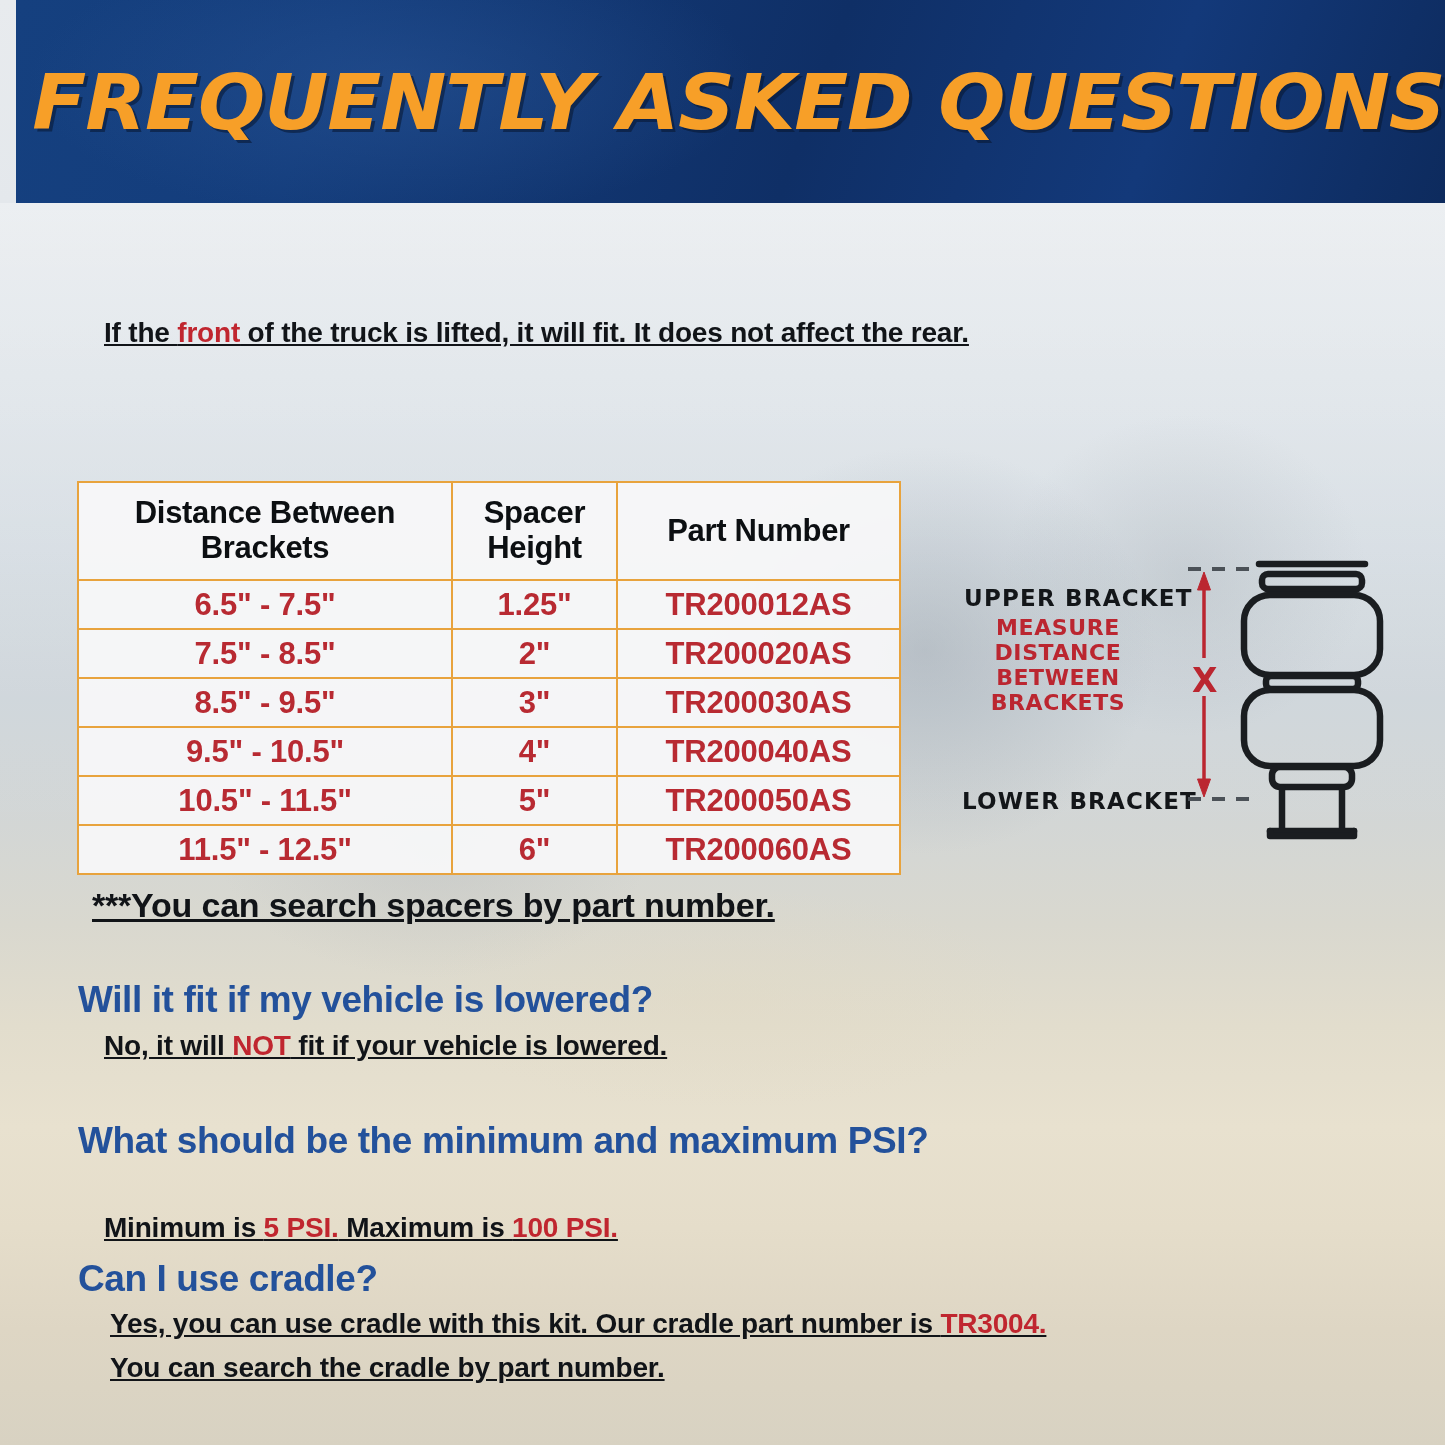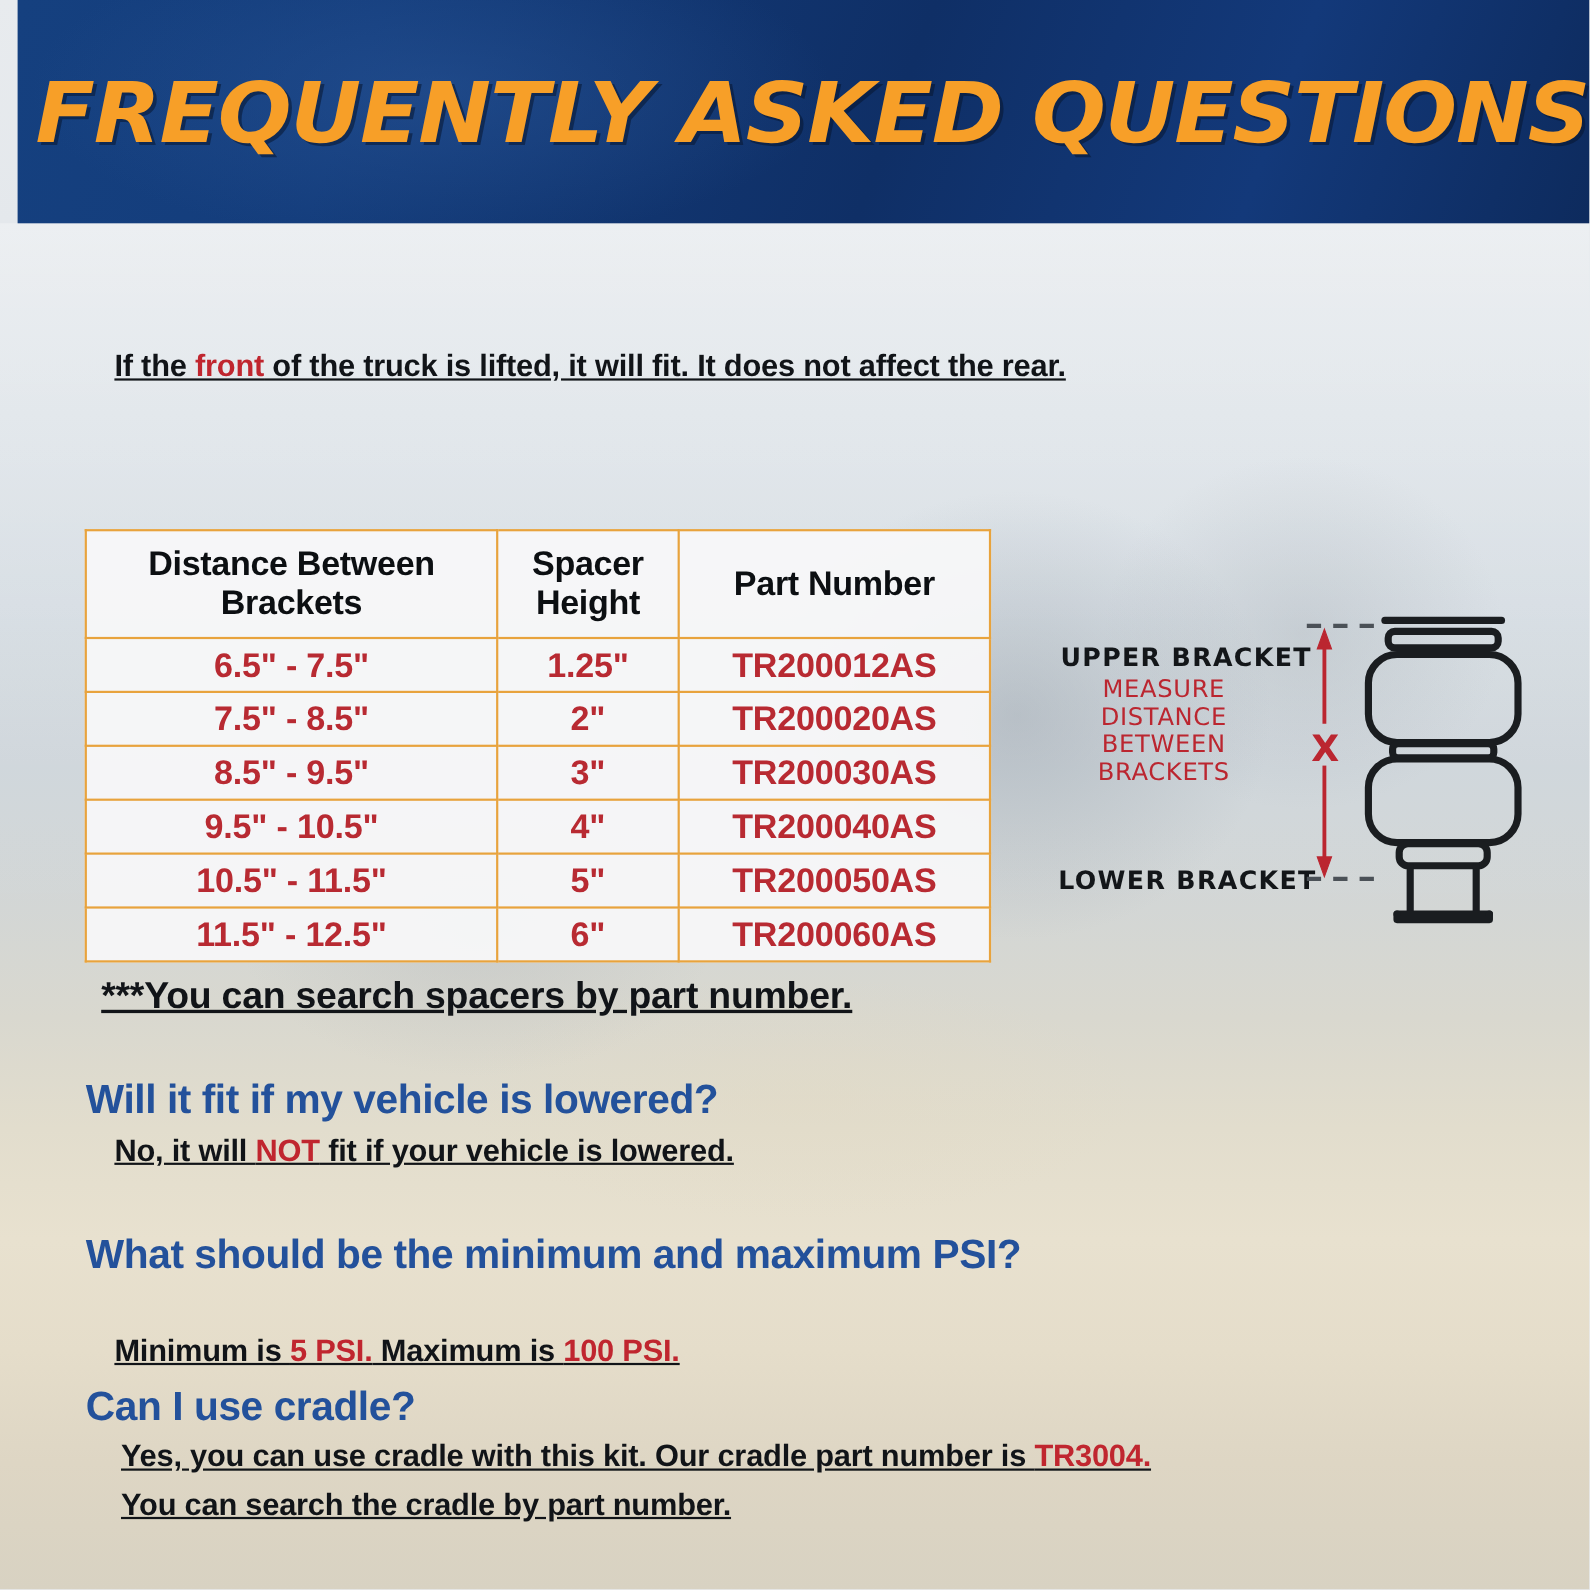--- a/index.html
+++ b/index.html
@@ -107,21 +107,21 @@
   .brkt-label{
     position:absolute;
     font-family:"DejaVu Sans",sans-serif;
     font-size:23px;font-weight:bold;color:#131619;
     letter-spacing:1.2px;white-space:nowrap;
   }
   #measure-text{
     position:absolute;left:18px;top:68px;width:200px;
     text-align:center;
     font-family:"DejaVu Sans",sans-serif;
-    font-size:22px;font-weight:normal;color:#bb2630;
+    font-size:22px;font-weight:bold;color:#bb2630;
     letter-spacing:.6px;line-height:1.13;
   }
   #x-mark{
     position:absolute;left:252px;top:113px;
     font-family:"DejaVu Sans",sans-serif;
     font-size:33px;font-weight:bold;color:#bb2630;
   }
 </style>
 </head>
 <body>

